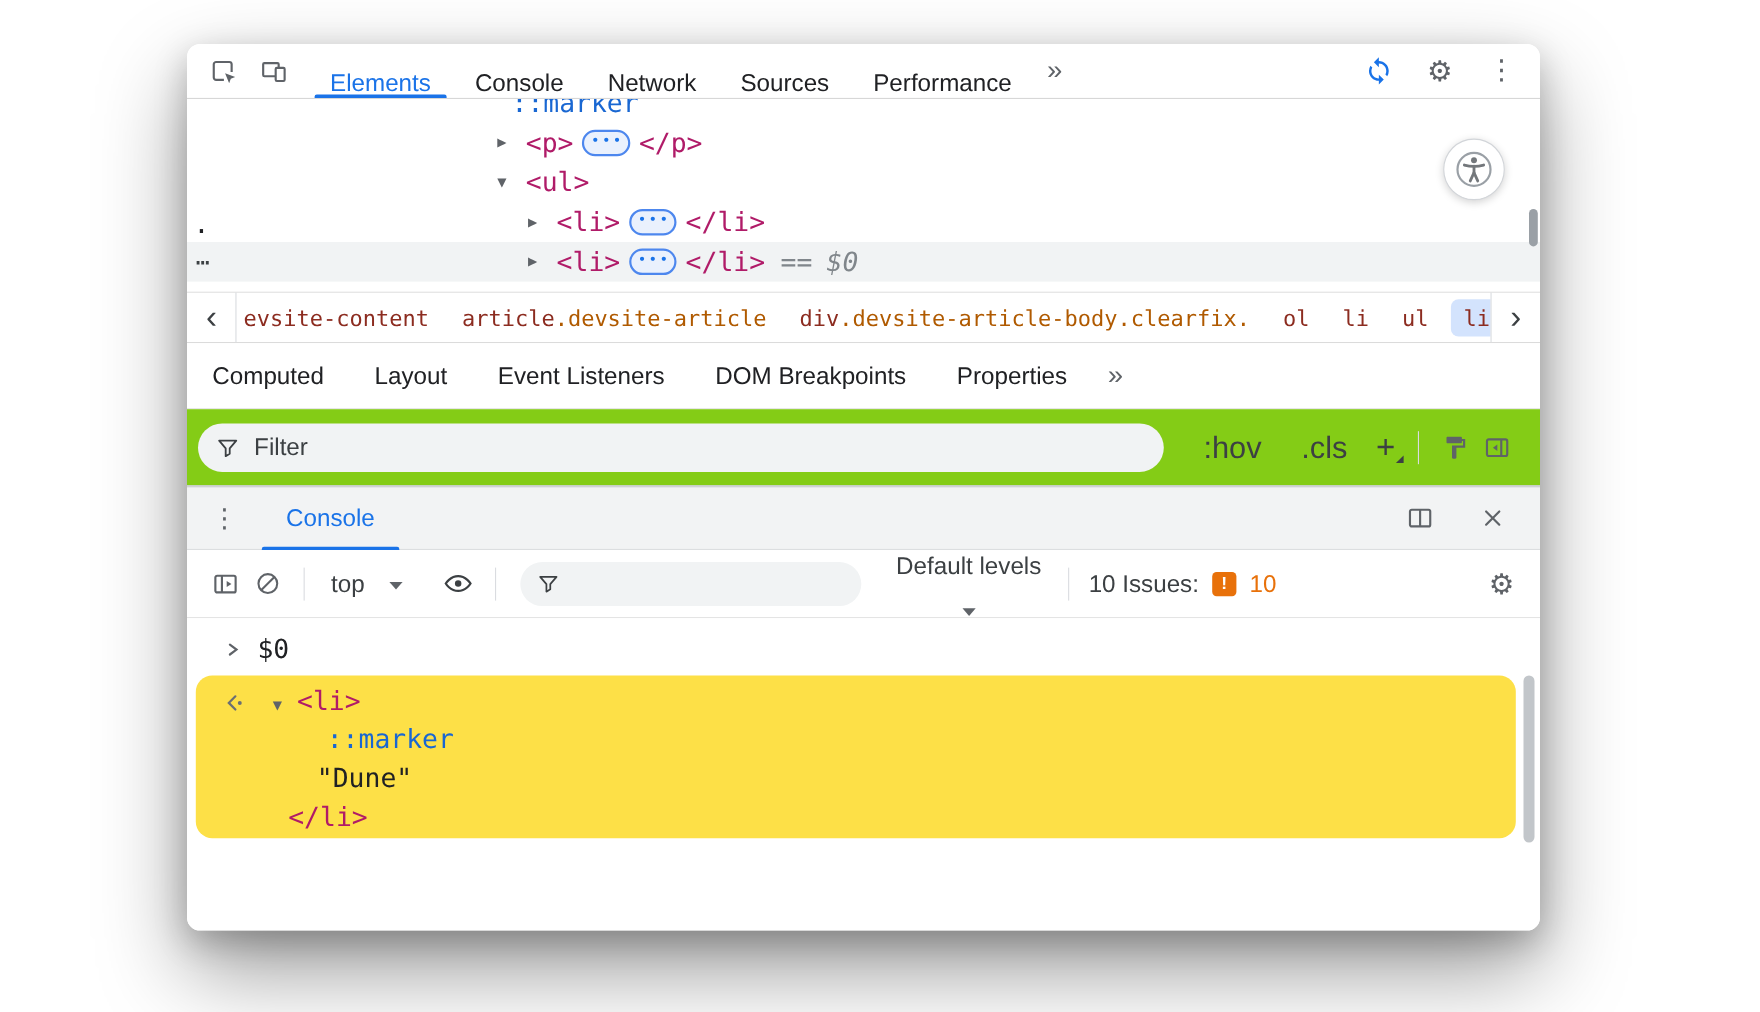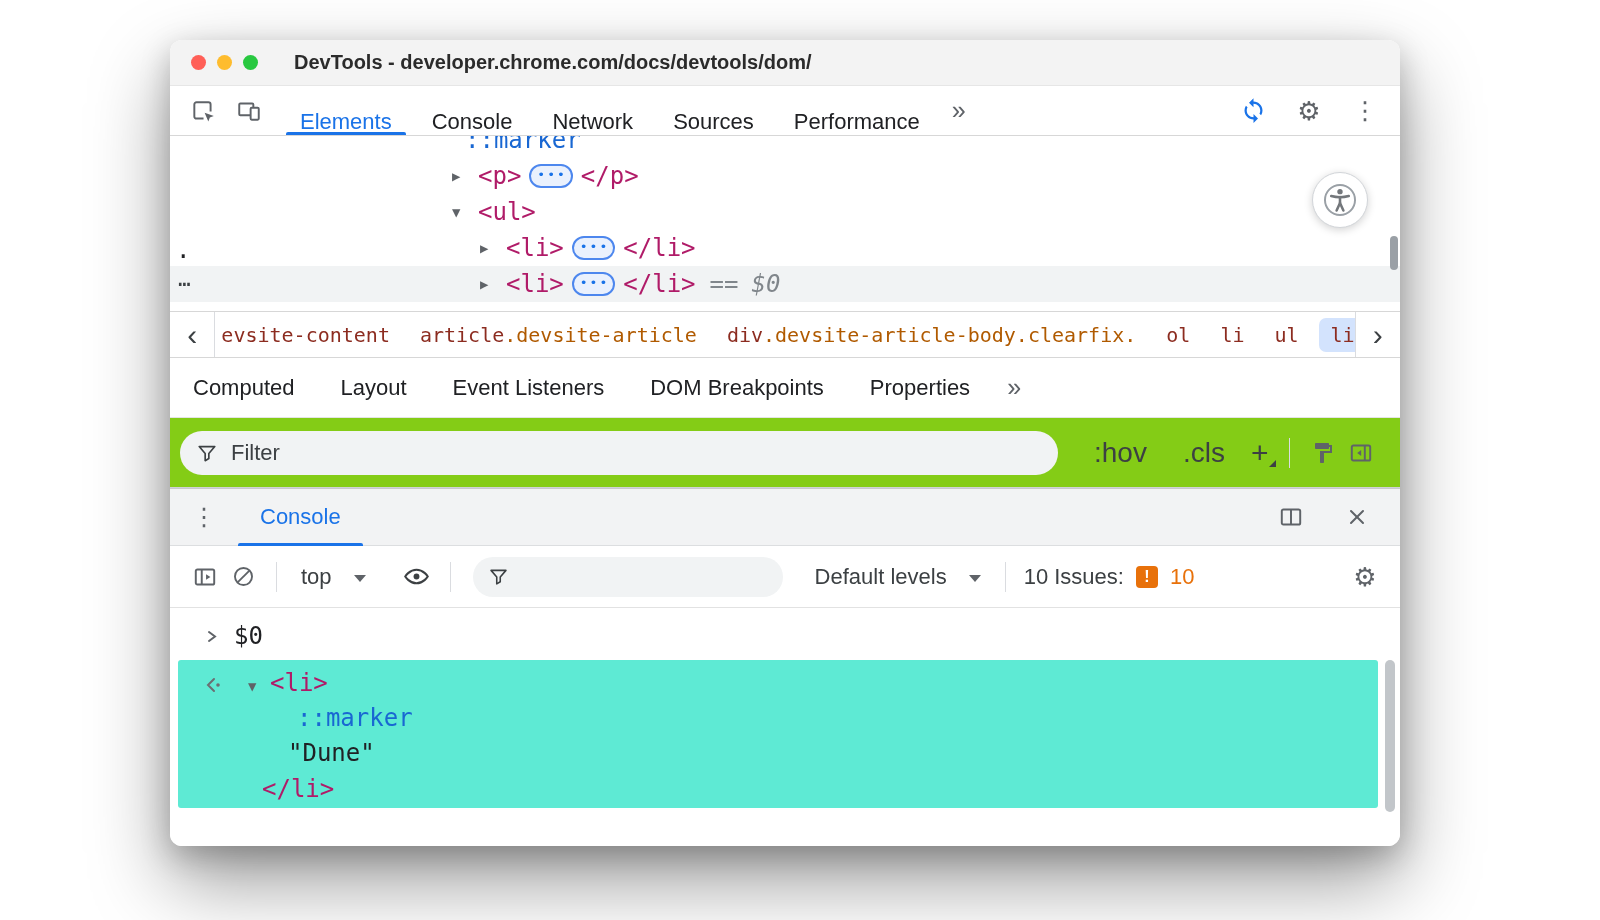--- a/index.html
+++ b/index.html
@@ -95,39 +95,31 @@
   .caret { width: 0; height: 0; border-left: 6px solid transparent; border-right: 6px solid transparent; border-top: 7px solid #5f6368; margin-top: 3px; }
   .console-filter-pill { width: 310px; height: 40px; border-radius: 20px; background: #f1f3f4; display: flex; align-items: center; padding: 0 15px; margin: 0 8px; }
   .issues { display: flex; align-items: center; gap: 12px; font-size: 22px; margin-left: 4px; }
   .issue-icon { width: 22px; height: 22px; border-radius: 4px; background: #e8710a; color: #fff; font-weight: 700; font-size: 16px; display: flex; align-items: center; justify-content: center; }
   .issue-count { color: #e8710a; font-size: 22px; }
 
   
   .console-body { flex: 1; position: relative; background: #fff; overflow: hidden;
                   font-family: "DejaVu Sans Mono", monospace; font-size: 24px; color: #202124; }
   .prompt-row { position: absolute; left: 35px; top: 11px; height: 34px; display: flex; align-items: center; gap: 14px; }
-  .result-block { position: absolute; left: 8px; right: 22px; top: 52px; height: 148px; background: #5eead4; border-radius: 3px; }
+  .result-block { position: absolute; left: 8px; right: 22px; top: 52px; height: 148px; background: #fde047; border-radius: 15px; }
   .rline { position: absolute; white-space: pre; line-height: 34px; }
   .ret-arrow { position: absolute; left: 25px; top: 13px; }
   .console-scrollbar { position: absolute; right: 5px; top: 52px; width: 10px; height: 152px; background: #c2c6ca; border-radius: 5px; }
 </style>
 </head>
 <body>
 
 <div class="stage">
   <div class="window">
 
-    <div class="titlebar">
-      <div class="lights">
-        <span class="light red"></span>
-        <span class="light yellow"></span>
-        <span class="light green"></span>
-      </div>
-      <div class="title">DevTools - developer.chrome.com/docs/devtools/dom/</div>
-    </div>
 
     <div class="toolbar">
       <div class="tb-icons">
         <div class="icon-btn">
           <svg width="26" height="26" viewBox="0 0 24 24">
               <path fill="none" stroke="#5f6368" stroke-width="1.8" d="M12.5 19H6a2 2 0 0 1-2-2V6a2 2 0 0 1 2-2h11a2 2 0 0 1 2 2v6.5"></path>
               <path fill="#5f6368" d="M13.5 13.5l8.5 3.2-3.7 1.4-1.4 3.7z"></path>
             </svg>
         </div>
         <div class="icon-btn">
@@ -313,21 +305,21 @@
             <path d="M2 12s3.5-6 10-6 10 6 10 6-3.5 6-10 6-10-6-10-6z"></path>
             <circle cx="12" cy="12" r="2.6" fill="#3c4043" stroke="none"></circle>
           </svg>
       </div>
       <span class="v-divider"></span>
       <div class="console-filter-pill">
         <svg width="21" height="21" viewBox="0 0 24 24" fill="none" stroke="#3c4043" stroke-width="1.8" stroke-linejoin="round">
             <path d="M3.5 5h17l-6.5 7.6V18l-4 2.4v-7.8L3.5 5z"></path>
           </svg>
       </div>
-      <div class="dropdown" style="margin-left:14px;">
+      <div class="dropdown" style="margin-left:14px;flex-direction:column;">
         <span>Default levels</span>
         <span class="caret"></span>
       </div>
       <span class="v-divider"></span>
       <div class="issues">
         <span>10 Issues:</span>
         <span class="issue-icon">!</span>
         <span class="issue-count">10</span>
       </div>
       <div class="ct-icon" style="margin-left:auto;">

